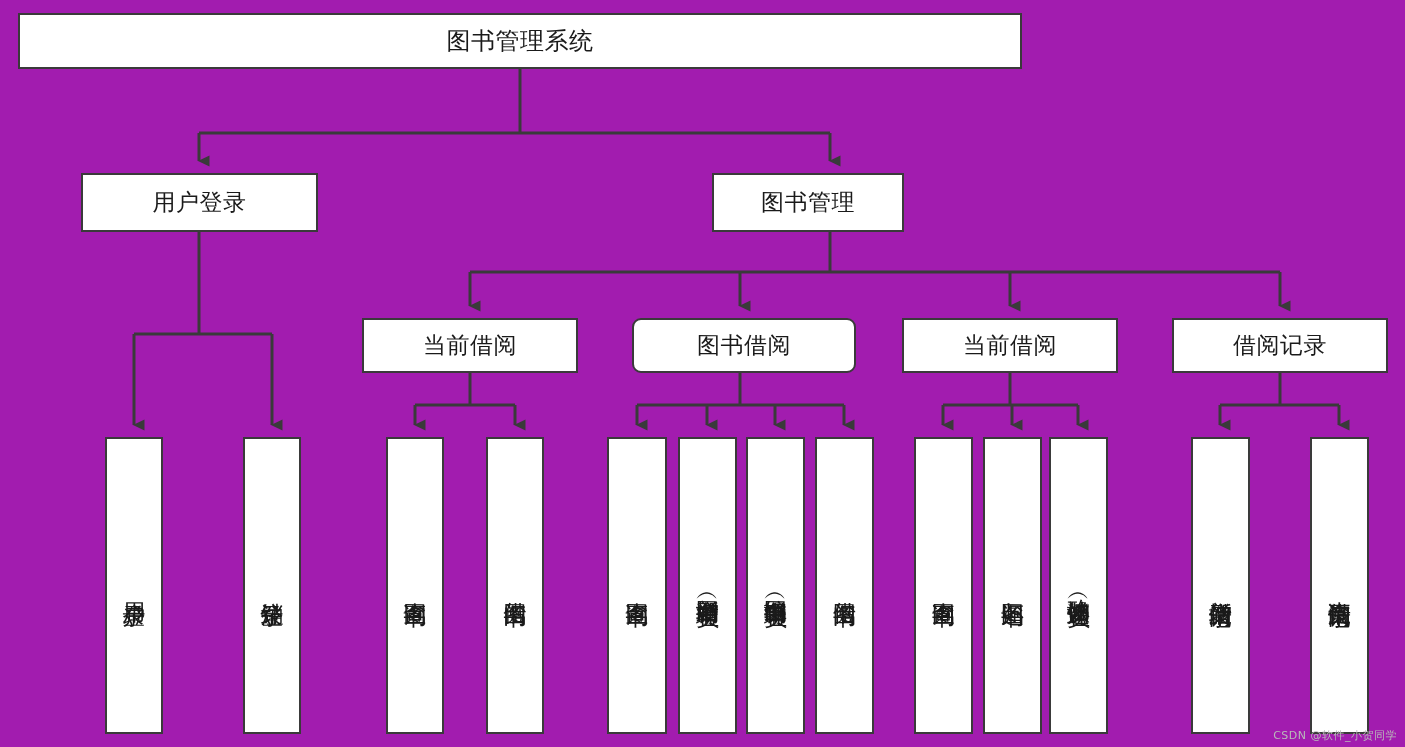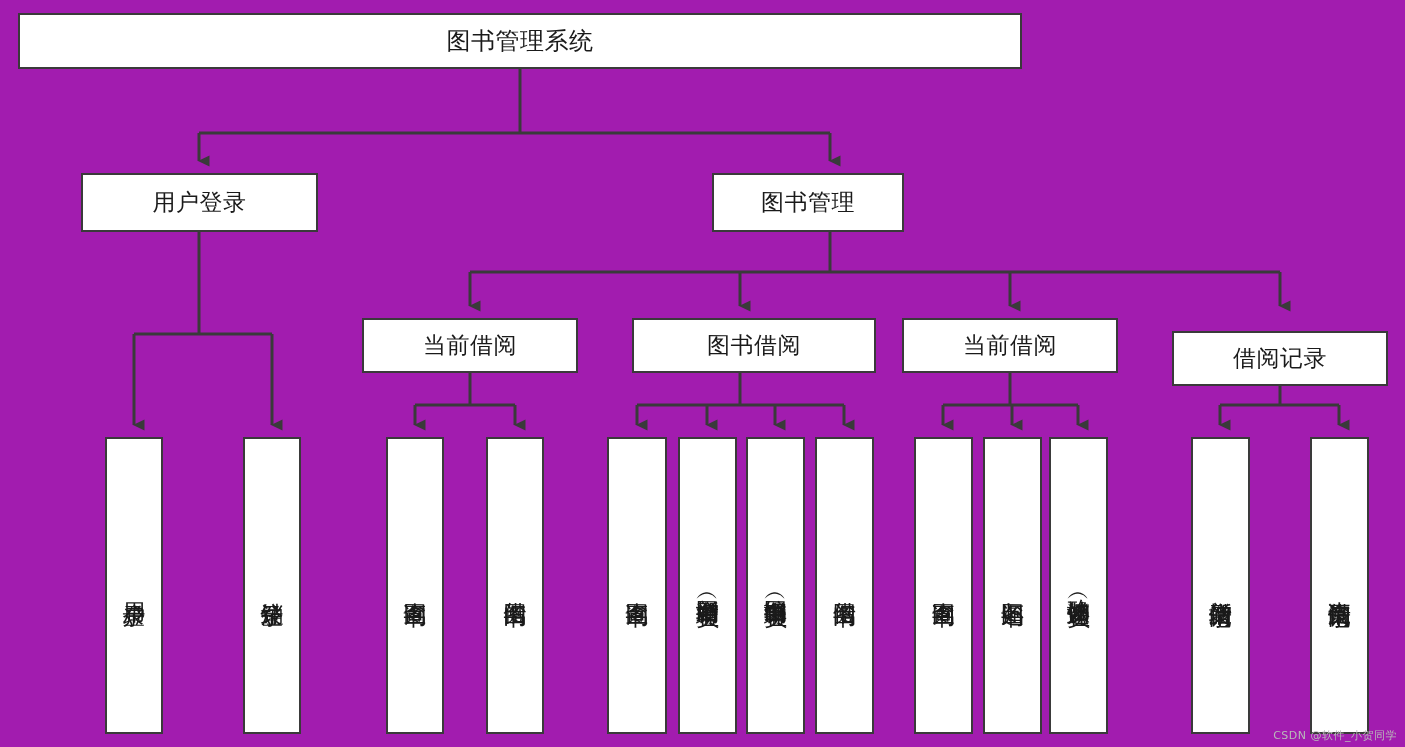--- a/index.html
+++ b/index.html
@@ -130,27 +130,27 @@
       </div>
       <div class="node horiz" style="left: 81px; top: 173px; width: 237px; height: 59px;">
         <span class="label">用户登录</span>
       </div>
       <div class="node horiz" style="left: 712px; top: 173px; width: 192px; height: 59px;">
         <span class="label">图书管理</span>
       </div>
       <div class="node horiz" style="left: 362px; top: 318px; width: 216px; height: 55px;">
         <span class="label">当前借阅</span>
       </div>
-      <div class="node horiz" style="left: 632px; top: 318px; width: 244px; height: 55px;">
+      <div class="node horiz" style="left: 632px; top: 318px; width: 224px; height: 55px; border-radius: 9px;">
         <span class="label">图书借阅</span>
       </div>
       <div class="node horiz" style="left: 902px; top: 318px; width: 216px; height: 55px;">
         <span class="label">当前借阅</span>
       </div>
-      <div class="node horiz" style="left: 1172px; top: 318px; width: 216px; height: 55px; margin-top: 13px;">
+      <div class="node horiz" style="left: 1172px; top: 318px; width: 216px; height: 55px;">
         <span class="label">借阅记录</span>
       </div>
       <div class="node vert" style="left: 105px; top: 437px; width: 58px; height: 297px;">
         <span class="label">用户登录</span>
       </div>
       <div class="node vert" style="left: 243px; top: 437px; width: 58px; height: 297px;">
         <span class="label">注销登录</span>
       </div>
       <div class="node vert" style="left: 386px; top: 437px; width: 58px; height: 297px;">
         <span class="label">查询图书</span>

